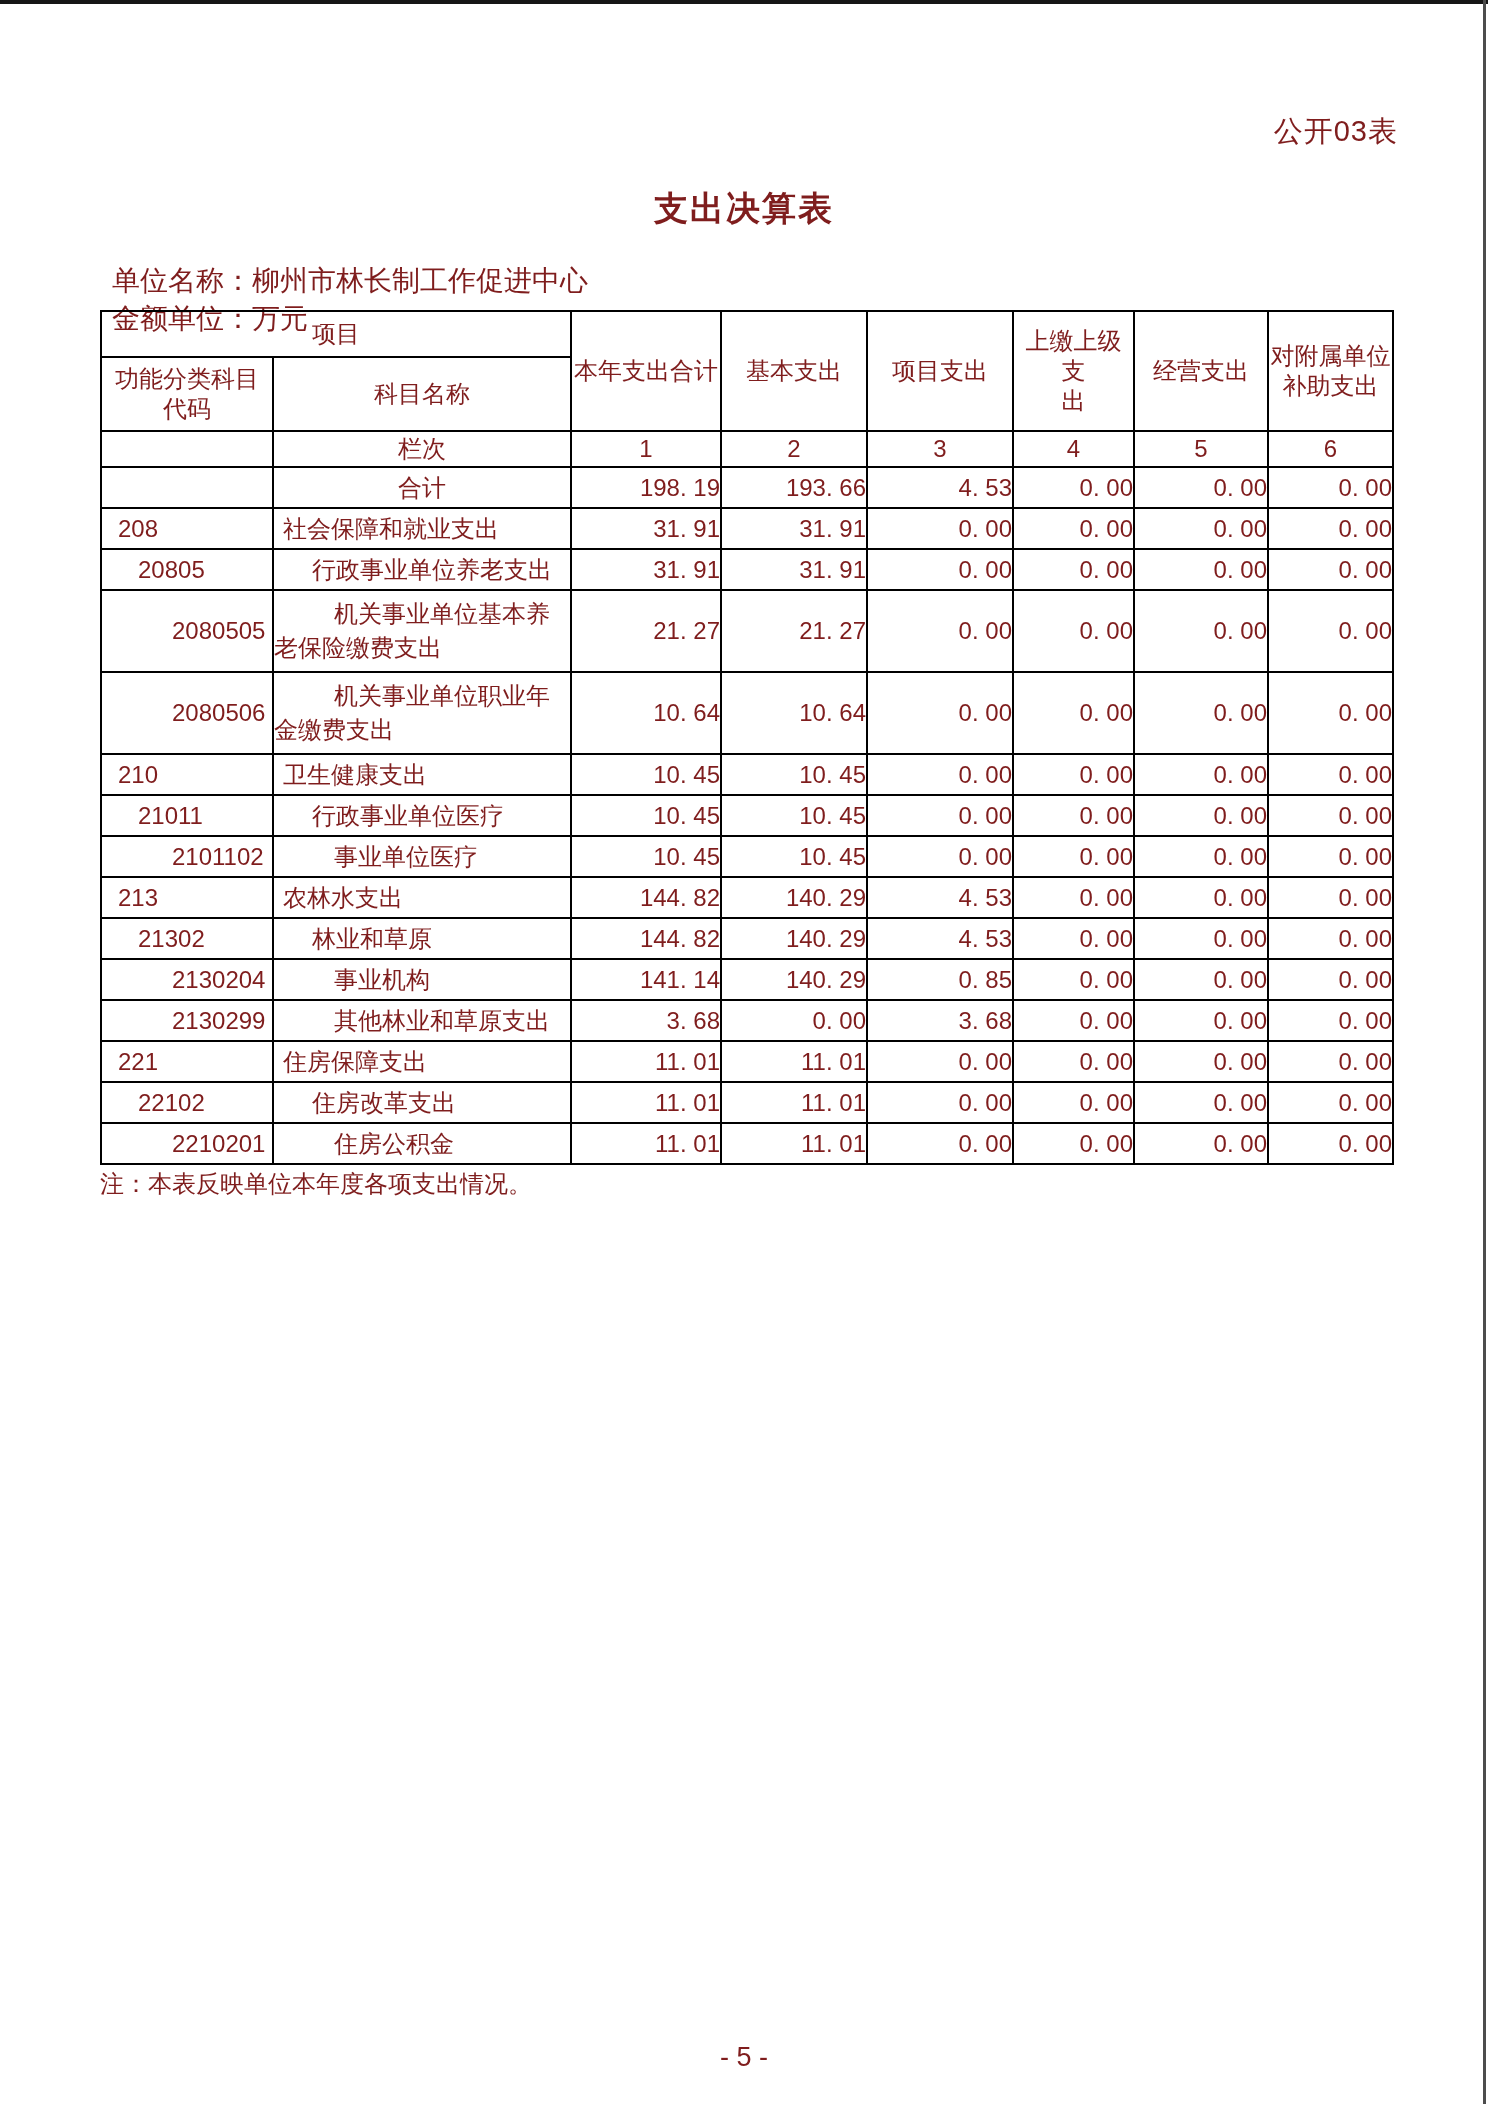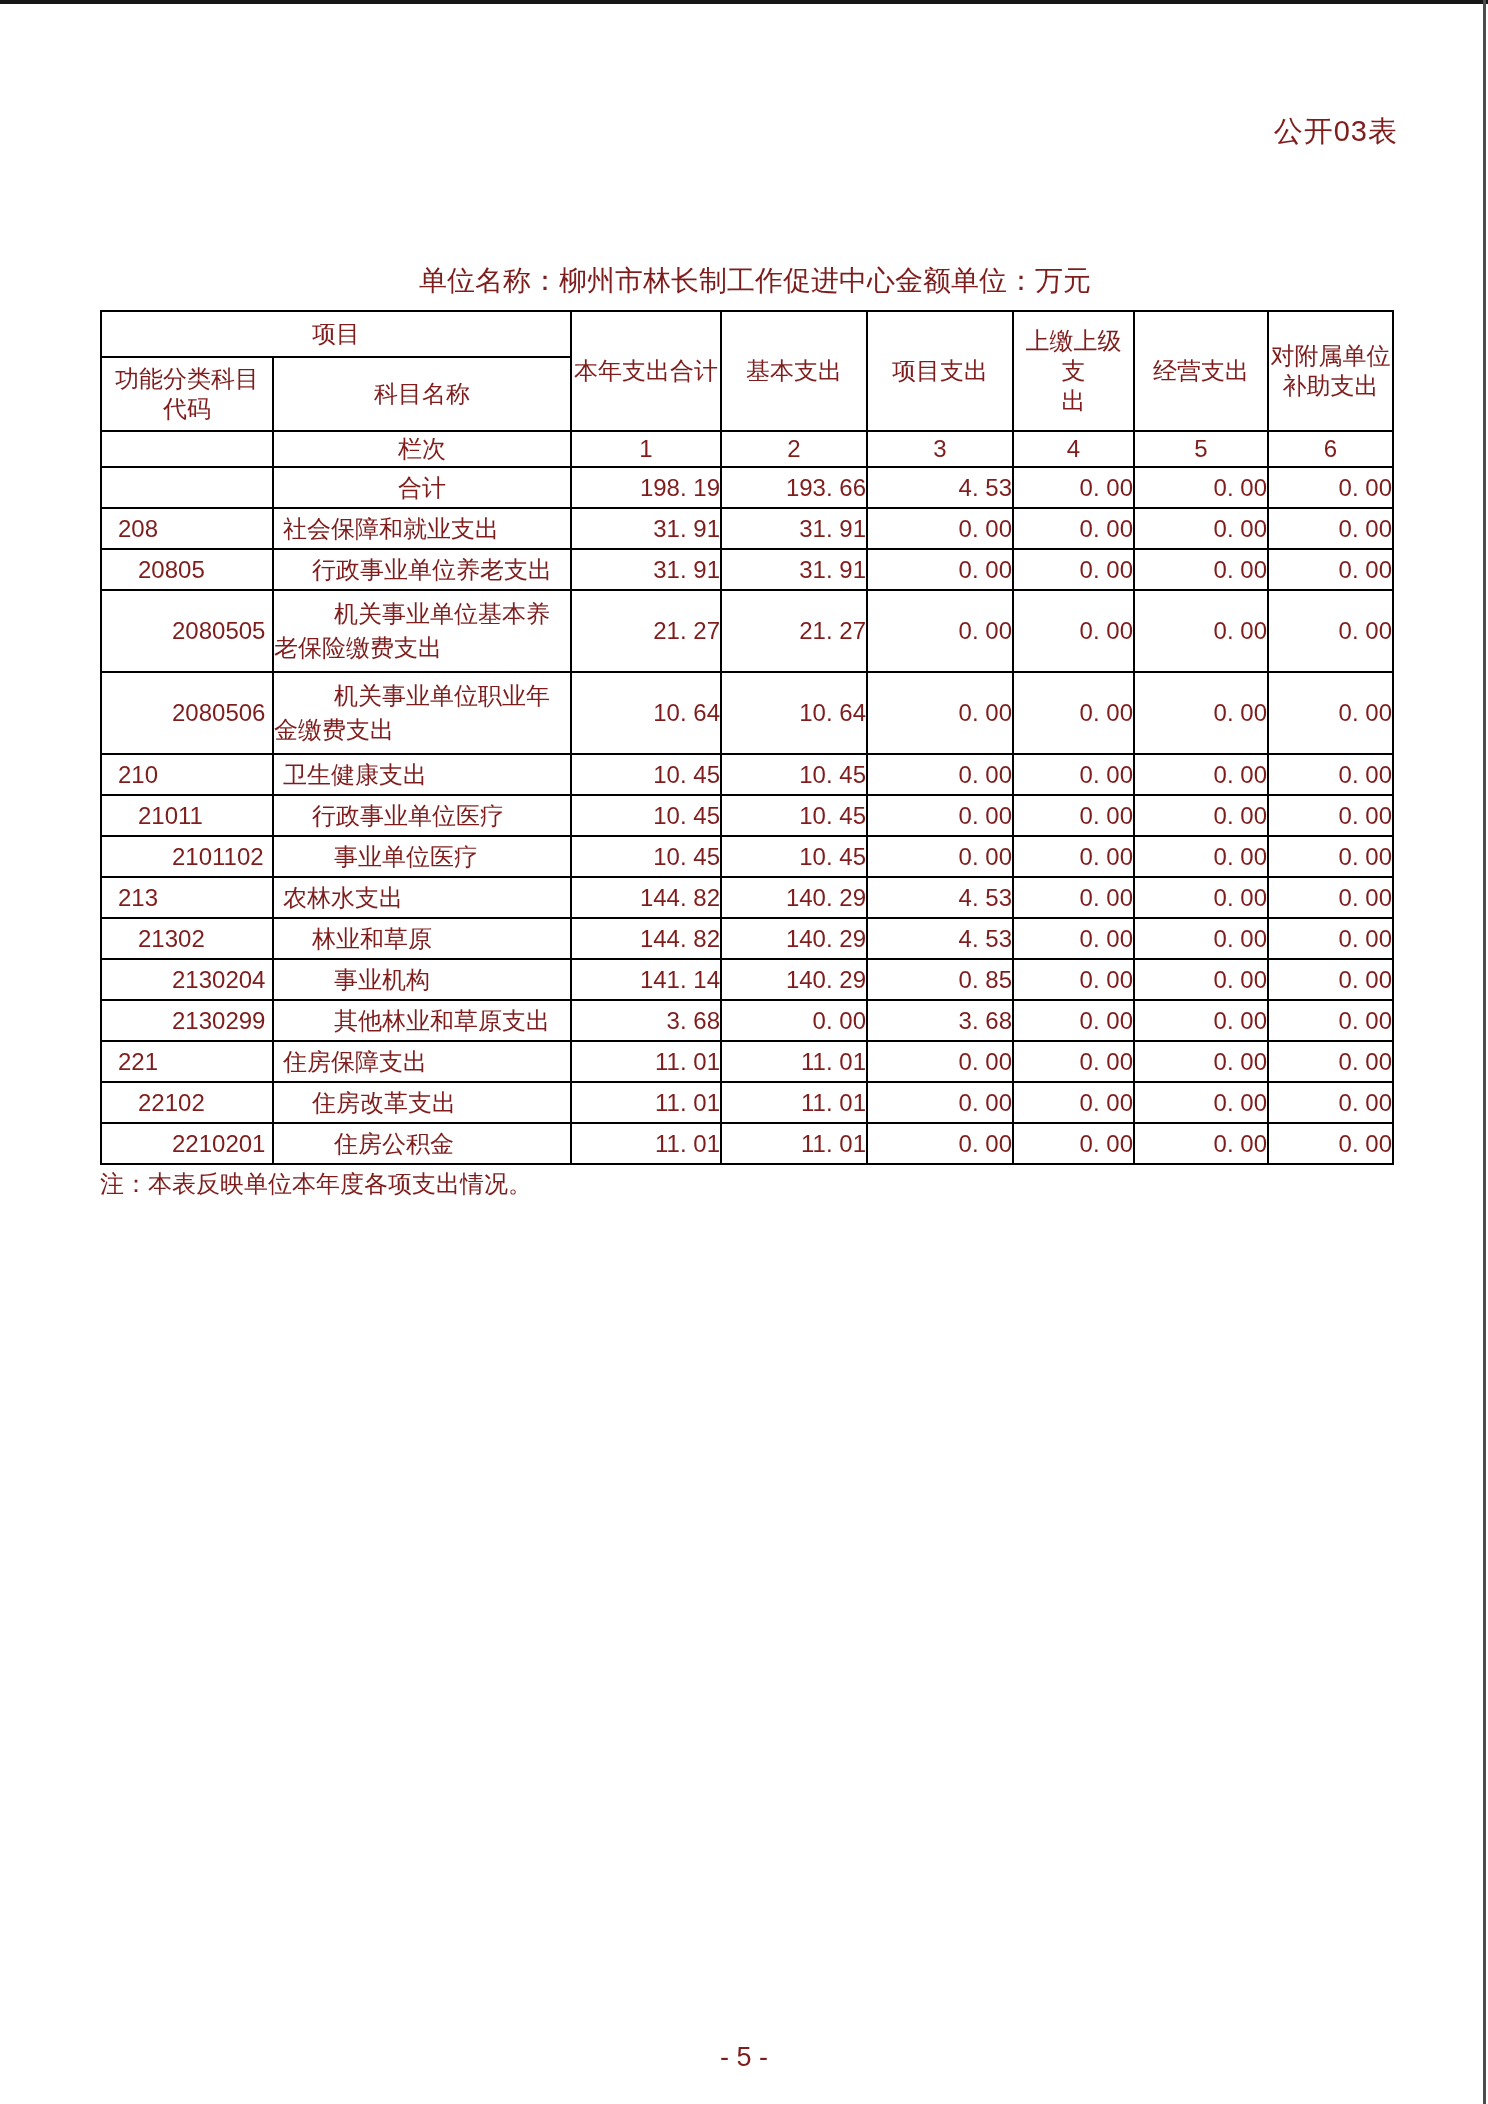--- a/index.html
+++ b/index.html
@@ -10,21 +10,21 @@
     font-family:"Liberation Sans","DejaVu Sans",sans-serif;
     color:#7f1d1d;
     overflow:hidden;
   }
   
   .scan-top{position:absolute;top:0;left:0;width:100%;height:4px;background:#161616;}
   .scan-right{position:absolute;top:0;right:2px;width:3px;height:100%;background:#4d4d4d;}
 
   .corner{position:absolute;top:112px;right:90px;font-size:29px;letter-spacing:1px;}
   .title{position:absolute;top:186px;left:0;width:100%;text-align:center;font-size:34px;font-weight:bold;letter-spacing:2px;}
-  .meta{position:absolute;top:262px;left:112px;right:90px;display:flex;justify-content:center;font-size:28px;}
+  .meta{position:absolute;top:262px;left:112px;right:90px;display:flex;justify-content:center;font-size:28px;flex-direction:column;}
 
   table.fin{
     position:absolute;top:310px;left:100px;
     width:1294px;
     border-collapse:collapse;
     table-layout:fixed;
   }
   table.fin th,table.fin td{
     border:2px solid #000;
     padding:0;
@@ -58,20 +58,21 @@
   .pageno{position:absolute;top:2042px;left:0;width:100%;text-align:center;font-size:27px;}
 </style>
 </head>
 <body>
 
 <div class="page">
   <div class="scan-top"></div>
   <div class="scan-right"></div>
 
   <div class="corner">公开03表</div>
+  <div class="title">支出决算表</div>
 
   <div class="meta">
     <span>单位名称：柳州市林长制工作促进中心</span>
     <span>金额单位：万元</span>
   </div>
 
   <table class="fin">
     <colgroup>
       <col style="width:172px">
         <col style="width:298px">

